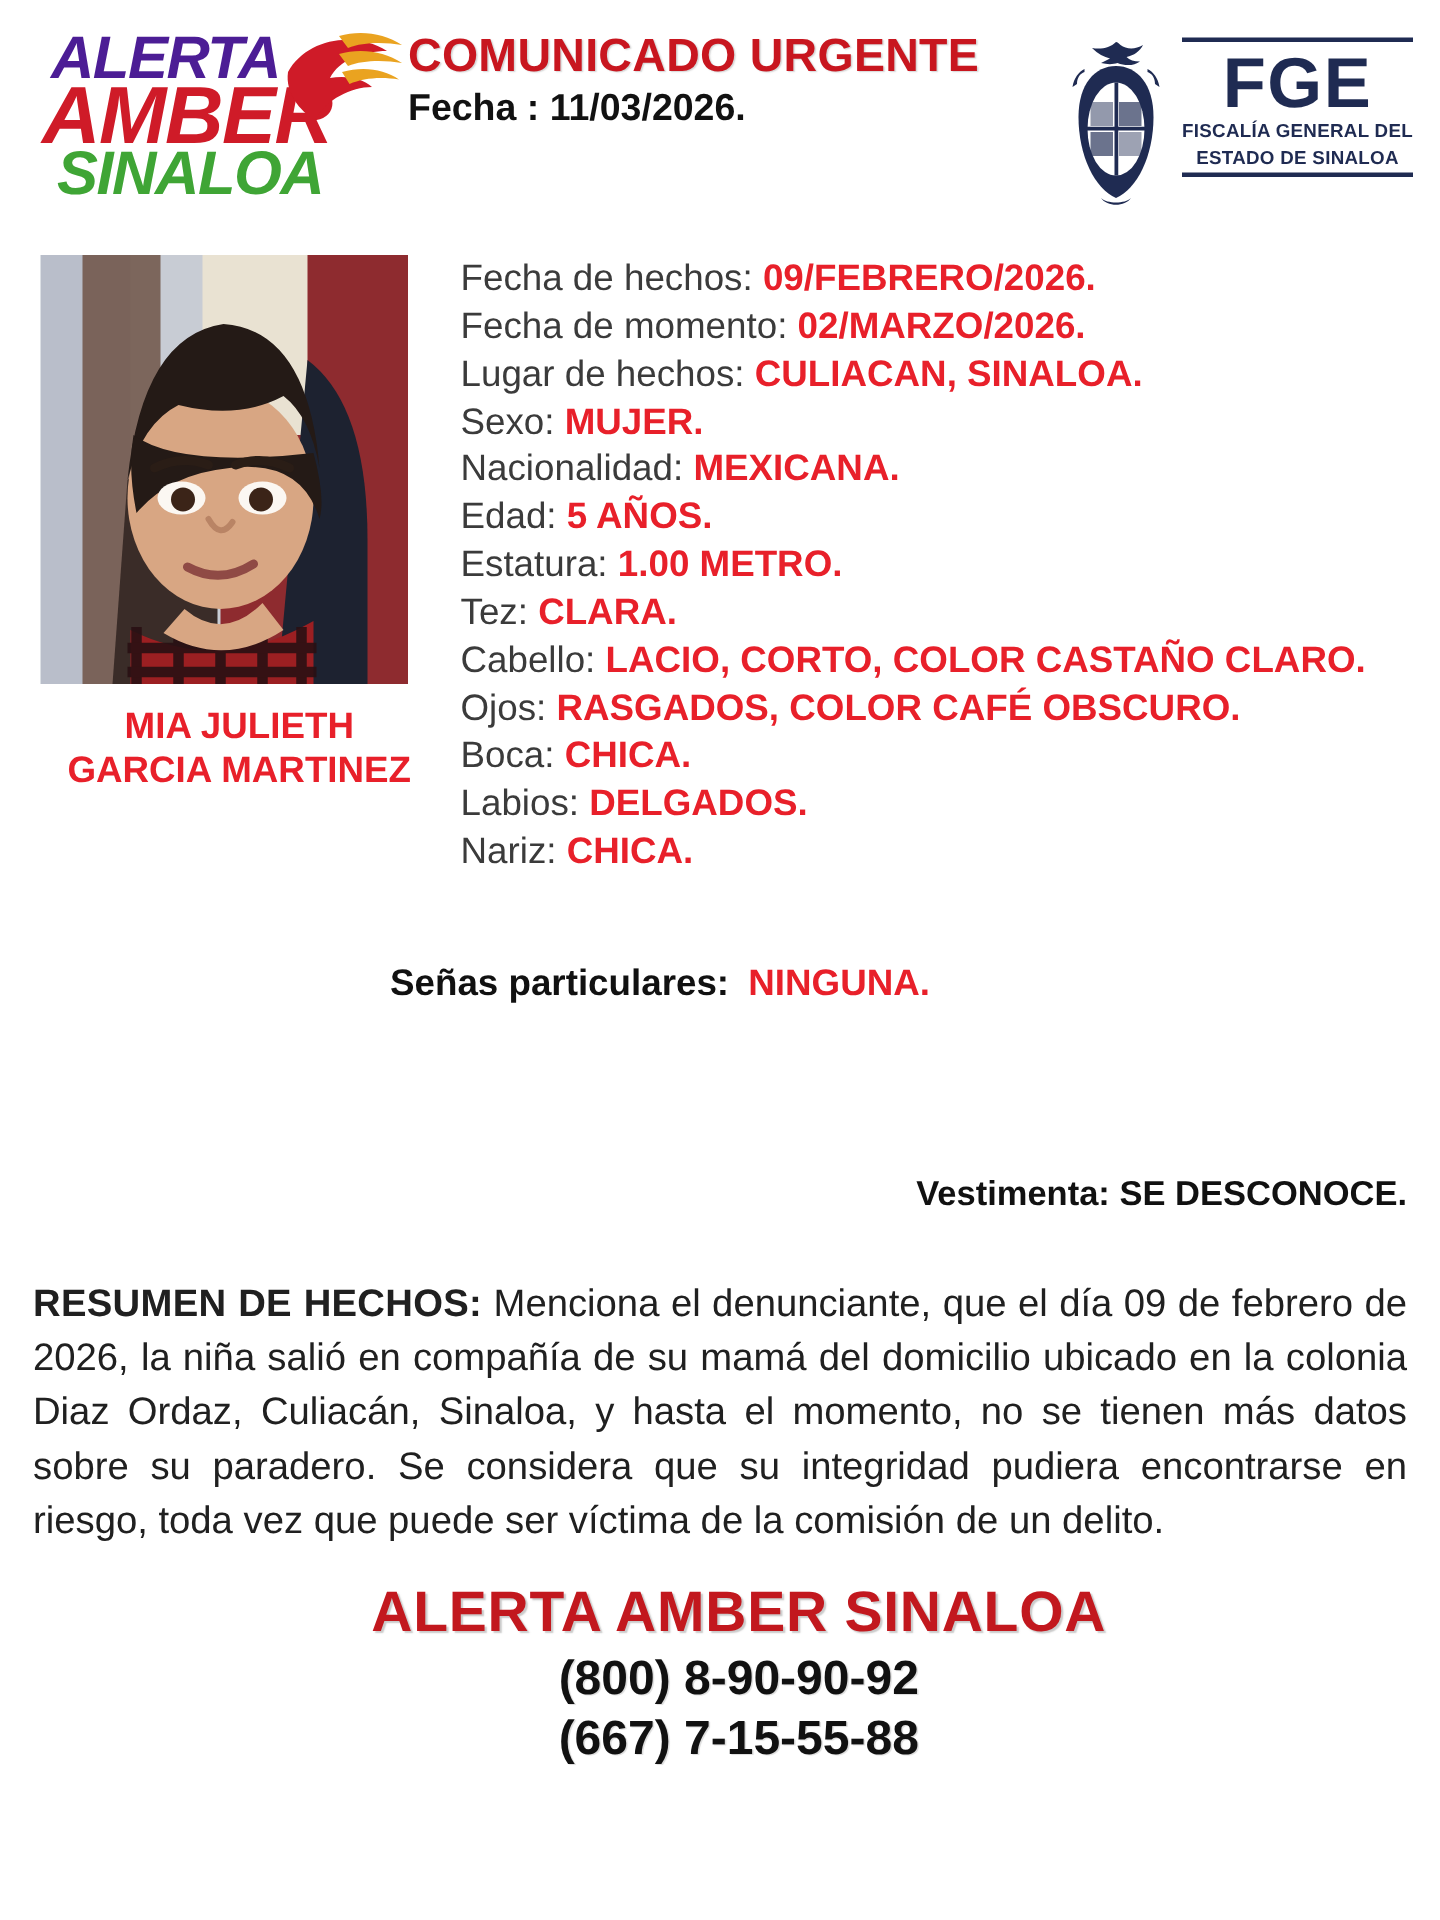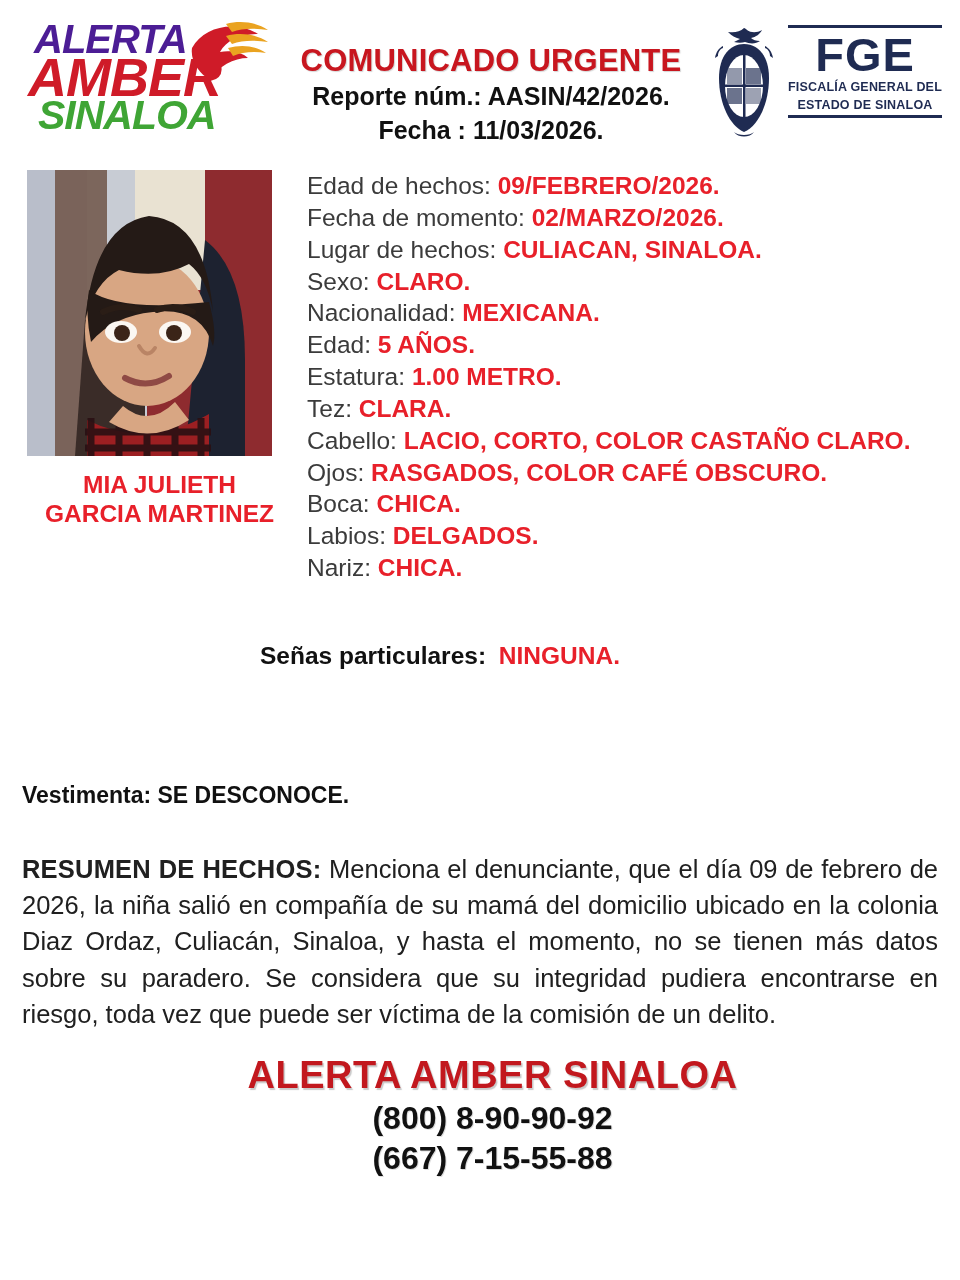--- a/index.html
+++ b/index.html
@@ -61,22 +61,21 @@
     top: 18px;
     left: 186px;
     width: 86px;
     height: 80px;
     pointer-events: none;
   }
 
   
   .communique {
     flex: 1;
-    text-align: center;
-    padding-top: 44px;
+    padding-top: 20px;
   }
   .comunicado-title {
     font-size: 31px;
     font-weight: bold;
     color: #c8161f;
     letter-spacing: 0.2px;
     text-shadow: 1px 1px 1px rgba(160,160,160,0.45);
     line-height: 1.1;
   }
   .report-line {
@@ -185,20 +184,21 @@
 
   
   .lower {
     padding: 0 22px 0 22px;
     margin-top: 112px;
   }
   .vestimenta {
     font-size: 23px;
     font-weight: bold;
     color: #111;
+    text-align: right;
   }
   .resumen {
     margin-top: 42px;
     font-size: 25.5px;
     line-height: 1.42;
     text-align: justify;
     color: #202020;
   }
   .resumen b {
     font-weight: bold;
@@ -239,21 +239,20 @@
     <svg class="swoosh" viewBox="0 0 86 80">
       <path d="M6 30 C18 8, 50 2, 72 16 C56 16, 40 22, 34 34 C44 32, 56 34, 62 40 C48 40, 32 48, 24 62 C14 56, 4 44, 6 30 Z" fill="#cf1b28"></path>
       <path d="M40 6 C54 2, 70 4, 82 12 C70 10, 56 10, 46 14 Z" fill="#eaa320"></path>
       <path d="M40 18 C54 14, 70 16, 82 24 C70 22, 56 22, 46 26 Z" fill="#eaa320"></path>
       <path d="M42 30 C56 26, 70 28, 80 35 C68 33, 56 34, 47 38 Z" fill="#eaa320"></path>
     </svg>
   </div>
 
   <div class="communique">
     <div class="comunicado-title">COMUNICADO URGENTE</div>
-    <div class="report-line">Reporte núm.: AASIN/42/2026.</div>
     <div class="report-line">Fecha : 11/03/2026.</div>
   </div>
 
   <div class="fge-logo">
     <svg class="fge-shield" viewBox="0 0 68 120">
       <g fill="#1f2b52">
         <path d="M34 6 C30 10, 24 11, 18 10 C22 14, 26 16, 30 17 L24 20 C28 21, 32 21, 35 20 C40 22, 46 22, 50 19 C46 19, 43 18, 41 16 C46 15, 50 12, 52 8 C47 11, 41 11, 37 8 C36 7, 35 6, 34 6 Z"></path>
         <path d="M13 24 C9 26, 6 30, 5 36 L8 34 C8 30, 10 27, 13 26 Z"></path>
         <path d="M55 24 C59 26, 62 30, 63 36 L60 34 C60 30, 58 27, 55 26 Z"></path>
         <path d="M34 22 C20 22, 9 34, 9 56 C9 82, 20 104, 34 110 C48 104, 59 82, 59 56 C59 34, 48 22, 34 22 Z"></path>
@@ -316,34 +315,34 @@
       </svg>
     </div>
     <div class="victim-name">
       <div>MIA JULIETH</div>
       <div>GARCIA MARTINEZ</div>
     </div>
   </div>
 
   <div class="details-col">
     <div class="detail-row">
-      <span>Edad de hechos:</span>
+      <span>Fecha de hechos:</span>
       <span class="val">09/FEBRERO/2026.</span>
     </div>
     <div class="detail-row">
       <span>Fecha de momento:</span>
       <span class="val">02/MARZO/2026.</span>
     </div>
     <div class="detail-row">
       <span>Lugar de hechos:</span>
       <span class="val">CULIACAN, SINALOA.</span>
     </div>
     <div class="detail-row">
       <span>Sexo:</span>
-      <span class="val">CLARO.</span>
+      <span class="val">MUJER.</span>
     </div>
     <div class="detail-row">
       <span>Nacionalidad:</span>
       <span class="val">MEXICANA.</span>
     </div>
     <div class="detail-row">
       <span>Edad:</span>
       <span class="val">5 AÑOS.</span>
     </div>
     <div class="detail-row">

